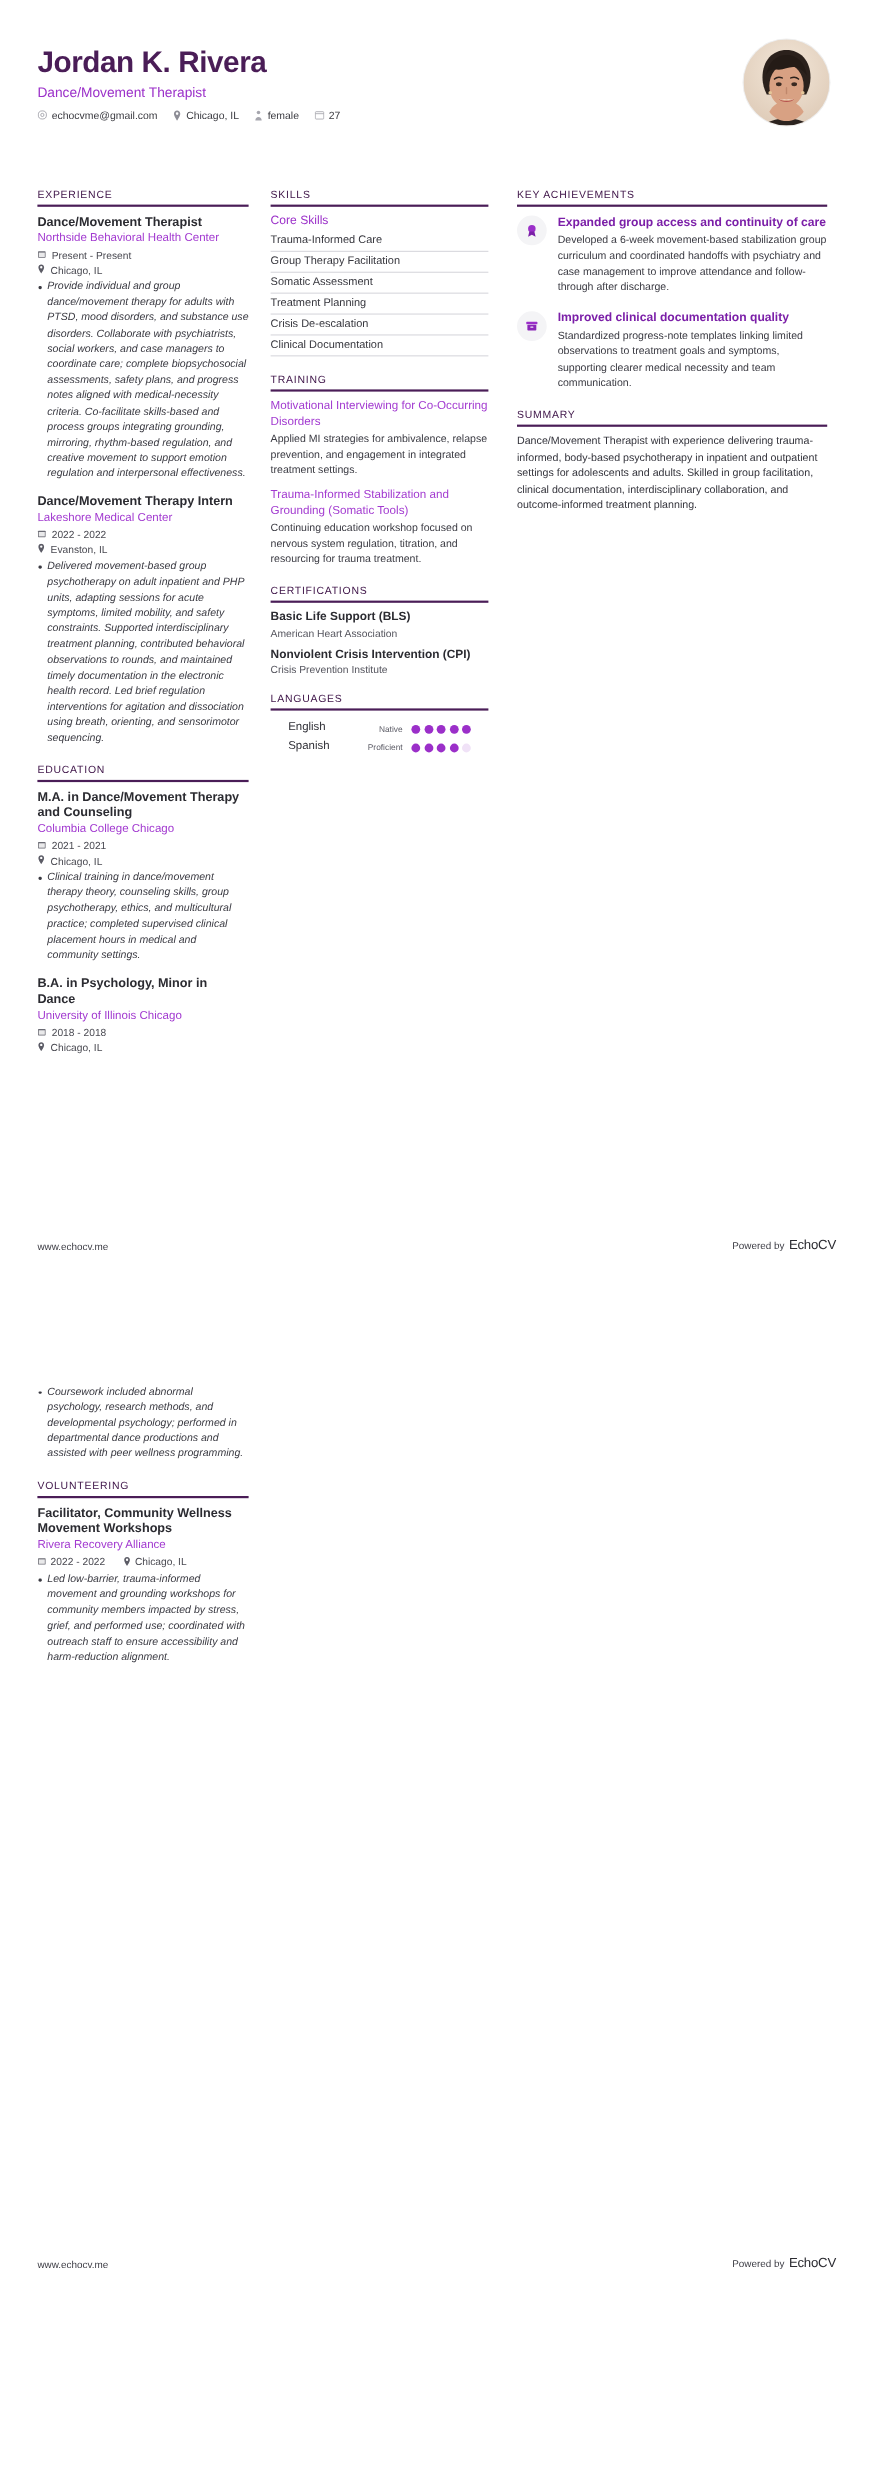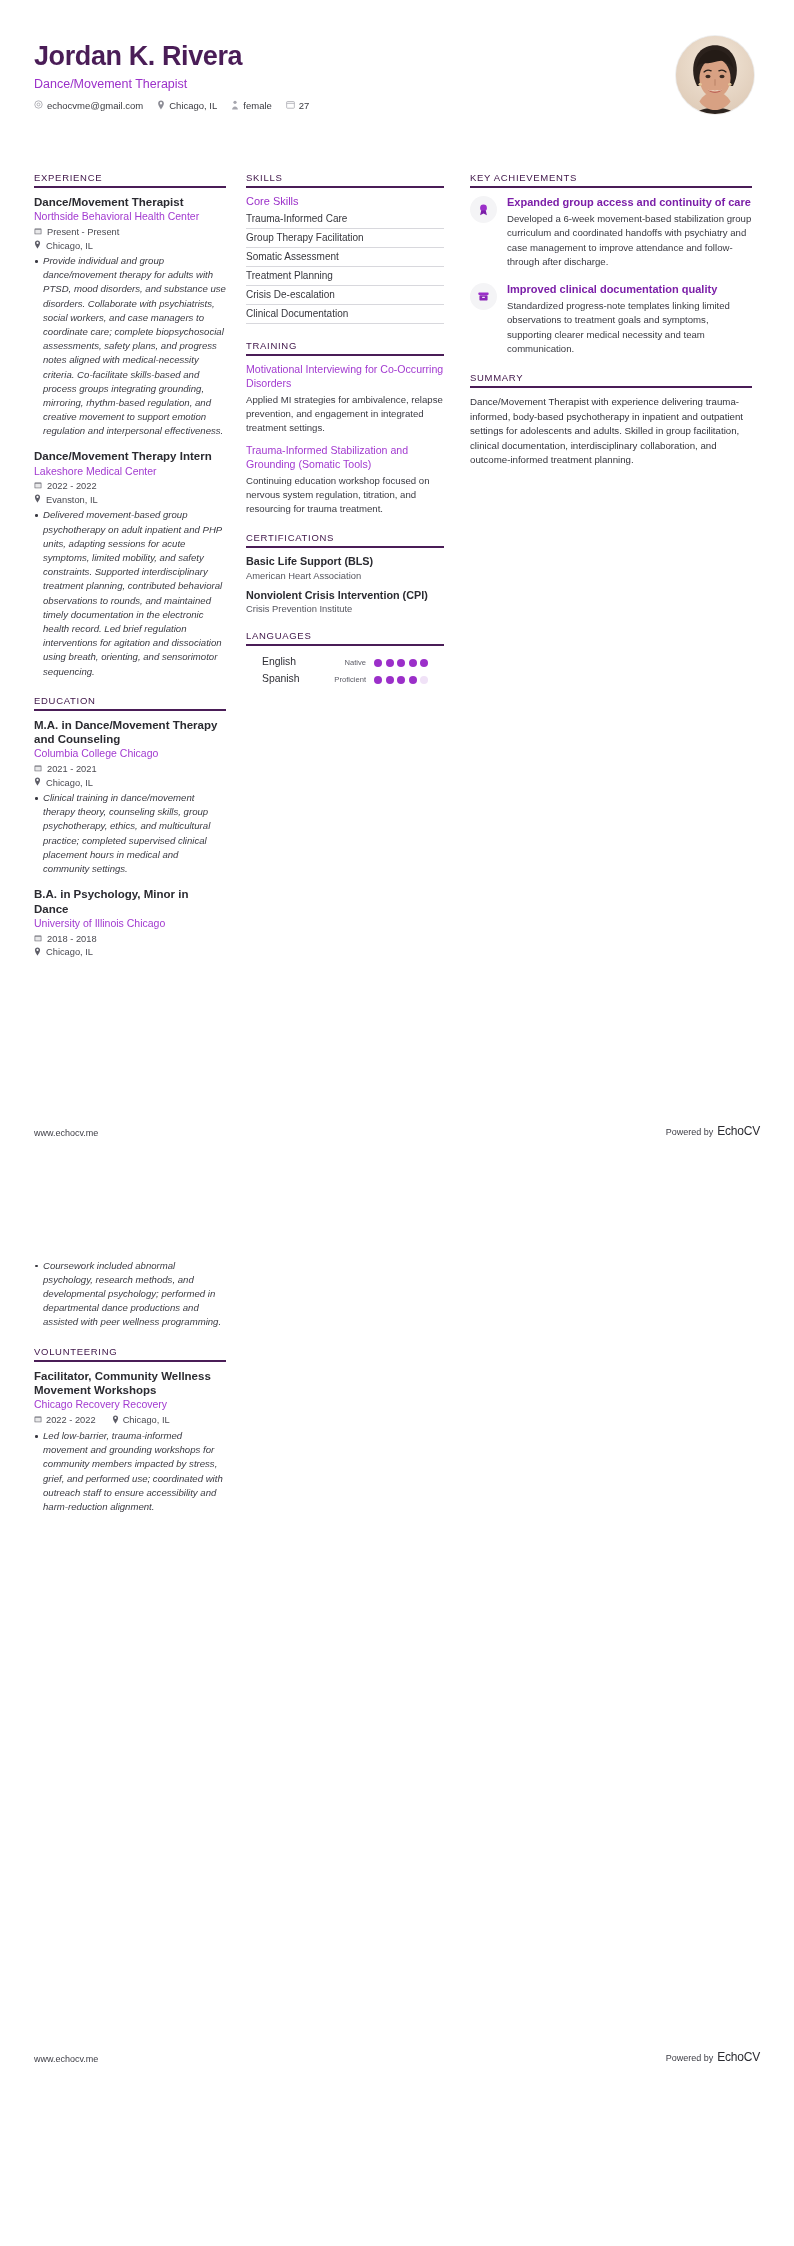--- a/index.html
+++ b/index.html
@@ -571,21 +571,21 @@
           <ul class="bullets">
             <li>Coursework included abnormal psychology, research methods, and developmental psychology; performed in departmental dance productions and assisted with peer wellness programming.</li>
           </ul>
         </div>
 
         <div class="section">
           <div class="sec-title">VOLUNTEERING</div>
           <div class="sec-rule"></div>
           <div class="entry">
             <div class="entry-title">Facilitator, Community Wellness Movement Workshops</div>
-            <div class="entry-org">Chicago Recovery Recovery</div>
+            <div class="entry-org">Rivera Recovery Alliance</div>
             <div class="meta-row inline">
               <span class="meta-chunk">
                 <span>
                   <svg width="8" height="8" viewBox="0 0 14 14">
                       <rect x="1" y="2.6" width="12" height="10.2" rx="1" fill="#6b6b74"></rect>
                       <rect x="2.2" y="4.6" width="9.6" height="7" fill="#fff" opacity=".85"></rect>
                     </svg>
                 </span>
                 <span>2022 - 2022</span>
               </span>

